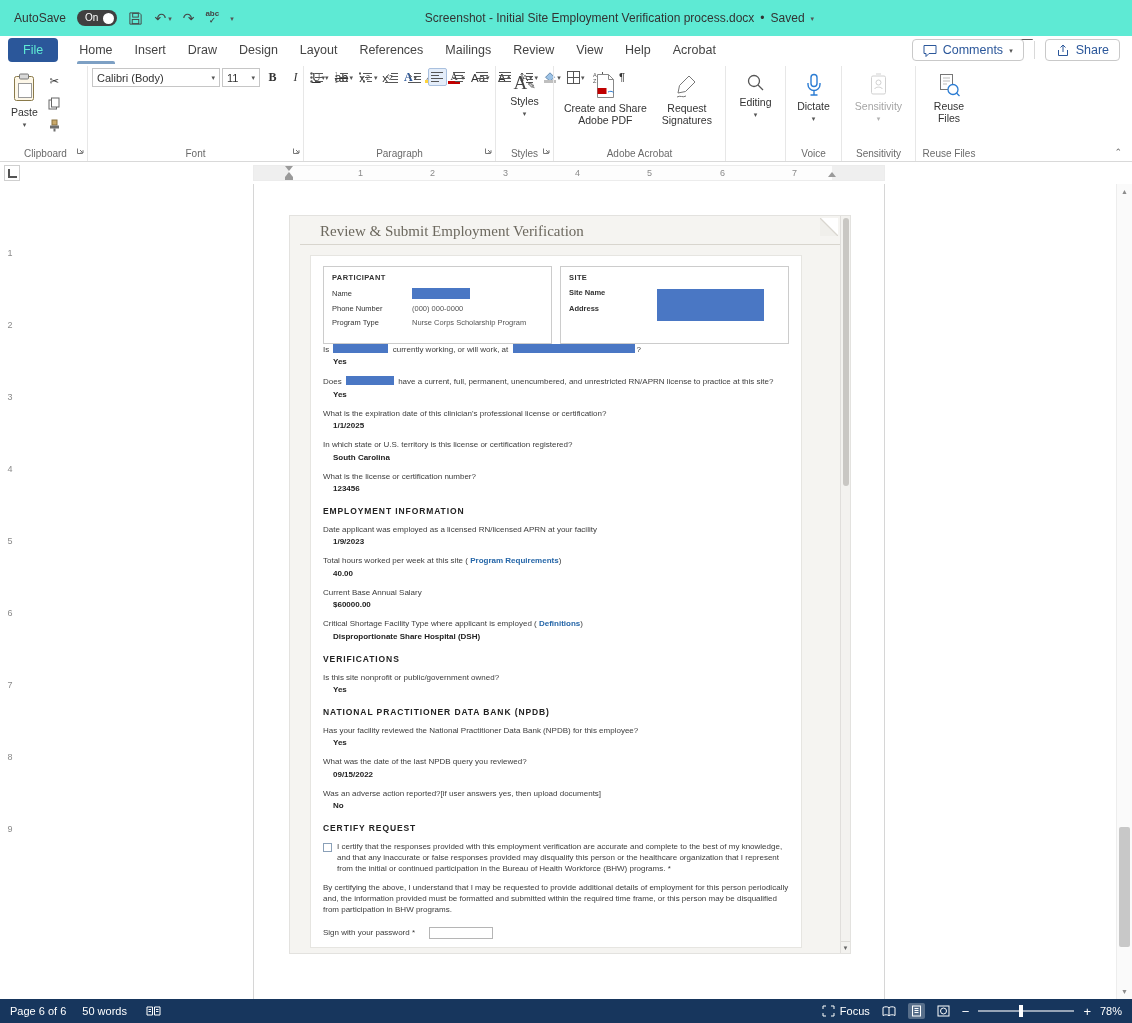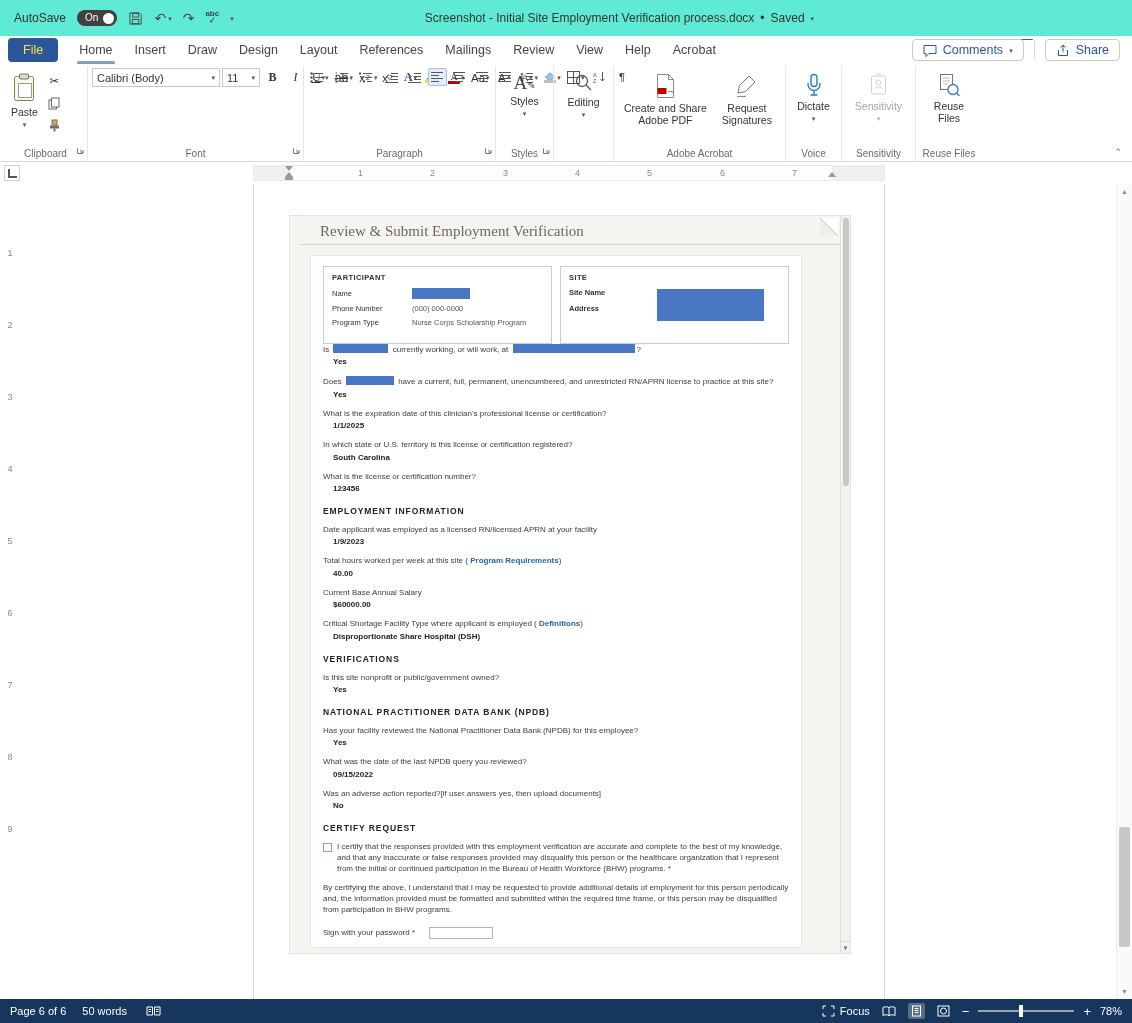--- a/index.html
+++ b/index.html
@@ -20,21 +20,21 @@
   .tb-center{flex:1;display:flex;justify-content:center;align-items:center;gap:6px;color:#333;white-space:nowrap;}
   .tb-right{display:flex;gap:12px;flex-direction:column;}
   .user-name{color:#333;}
   .avatar{width:24px;height:24px;border-radius:50%;background:#33541e;color:#b4dd8d;display:flex;align-items:center;justify-content:center;
           font-size:14px;font-weight:bold;border:2px solid #f97316;box-sizing:border-box;}
   .win-btn{width:42px;height:36px;display:flex;align-items:center;justify-content:center;font-size:13px;color:#444;cursor:pointer;}
 
   
   .tabs-row{height:28px;display:flex;align-items:stretch;padding:0 8px;font-size:12.5px;background:#fff;}
   .rtab{padding:0 11px;display:flex;align-items:center;color:#444;position:relative;cursor:pointer;white-space:nowrap;}
-  .rtab.file{background:#2b579a;color:#fde047;border-radius:4px;margin:2px 10px 2px 0;padding:0 15px;}
+  .rtab.file{background:#2b579a;color:#5eead4;border-radius:4px;margin:2px 10px 2px 0;padding:0 15px;}
   .rtab.active::after{content:"";position:absolute;left:9px;right:9px;bottom:0;height:3px;background:#7da0c4;border-radius:2px 2px 0 0;}
   .tabs-right{margin-left:auto;display:flex;align-items:center;gap:10px;padding-right:4px;}
   .pill-btn{display:flex;align-items:center;gap:6px;border:1px solid #c9c9c9;border-radius:4px;padding:3px 10px;color:#2b579a;background:#fff;cursor:pointer;}
   .tr-divider{width:1px;height:18px;background:#d9d9d9;}
 
   
   .ribbon{height:98px;display:flex;align-items:stretch;padding:2px 4px 0;border-bottom:1px solid #d9d9d9;background:#fff;position:relative;box-sizing:border-box;}
   .rgroup{position:relative;padding:2px 4px 15px;border-right:1px solid #e7e7e7;box-sizing:border-box;flex:none;}
   .rgroup-label{position:absolute;bottom:2px;left:0;right:0;text-align:center;font-size:10px;color:#6a6a6a;}
   .launcher{position:absolute;right:2px;bottom:2px;cursor:pointer;}
@@ -448,31 +448,20 @@
       </div>
       <div class="rgroup-label"><span>Styles</span></div>
       <span class="launcher">
         <svg width="9" height="9">
             <path d="M1.5 2.5v5h5" stroke="#777" fill="none"></path>
             <path d="M4 4l3 3M7 4.2V7H4.2" stroke="#777" fill="none"></path>
           </svg>
       </span>
     </div>
 
-    <div class="rgroup" style="width:60px">
-      <div class="bbtn">
-        <svg width="20" height="20">
-            <circle cx="8" cy="8" r="5.5" fill="none" stroke="#555" stroke-width="1.3"></circle>
-            <line x1="12" y1="12" x2="17" y2="17" stroke="#555" stroke-width="1.3"></line>
-          </svg>
-        <span>Editing</span>
-        <span class="chev">▾</span>
-      </div>
-    </div>
-
     <div class="rgroup" style="width:172px">
       <div style="display:flex">
         <div class="bbtn" style="width:94px">
           <svg width="22" height="26">
               <path d="M3.5 1.5h11l5 5v18h-16z" fill="#fff" stroke="#888"></path>
               <path d="M14.5 1.5v5h5" fill="none" stroke="#888"></path>
               <rect x="3.5" y="15" width="9" height="6" fill="#c00000"></rect>
               <path d="M14 19c2-1 4-1 5.5.5" fill="none" stroke="#2b7cd3"></path>
             </svg>
           <span>Create and Share Adobe PDF</span>
@@ -480,20 +469,31 @@
         <div class="bbtn" style="width:66px">
           <svg width="24" height="26">
               <path d="M14 3l6 6-9.5 9.5-7.5 1.5L4.5 12.5z" fill="#fff" stroke="#777"></path>
               <path d="M14 3l6 6" stroke="#777"></path>
               <path d="M2 24c3-2 6 1 9-1" fill="none" stroke="#777"></path>
             </svg>
           <span>Request Signatures</span>
         </div>
       </div>
       <div class="rgroup-label"><span>Adobe Acrobat</span></div>
+    </div>
+
+    <div class="rgroup" style="width:60px">
+      <div class="bbtn">
+        <svg width="20" height="20">
+            <circle cx="8" cy="8" r="5.5" fill="none" stroke="#555" stroke-width="1.3"></circle>
+            <line x1="12" y1="12" x2="17" y2="17" stroke="#555" stroke-width="1.3"></line>
+          </svg>
+        <span>Editing</span>
+        <span class="chev">▾</span>
+      </div>
     </div>
 
     <div class="rgroup" style="width:56px">
       <div class="bbtn">
         <svg width="18" height="24">
             <rect x="6" y="1.5" width="6" height="12" rx="3" fill="none" stroke="#2b7cd3" stroke-width="1.4"></rect>
             <path d="M3 10v1.5a6 6 0 0012 0V10M9 18v4M5.5 22h7" fill="none" stroke="#2b7cd3" stroke-width="1.4"></path>
           </svg>
         <span>Dictate</span>
         <span class="chev">▾</span>

